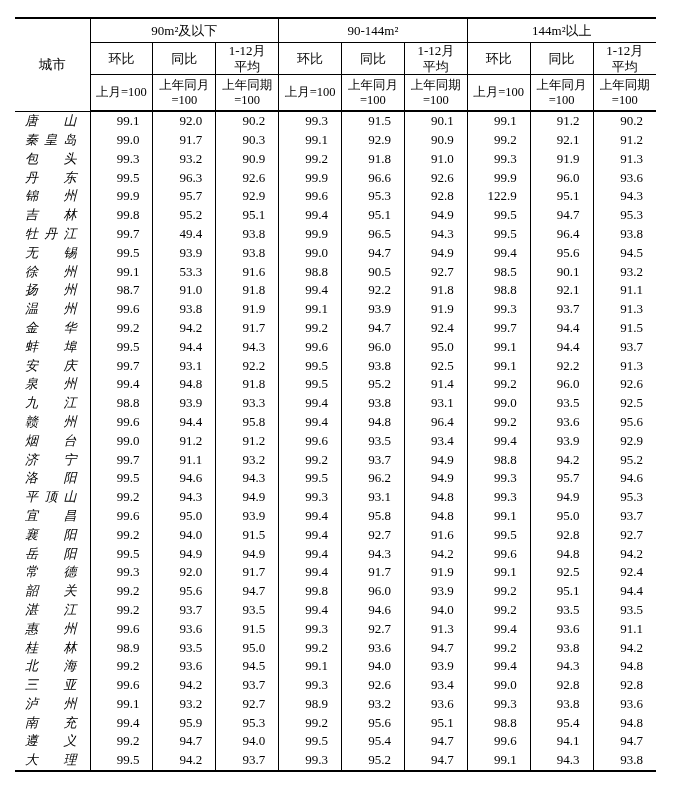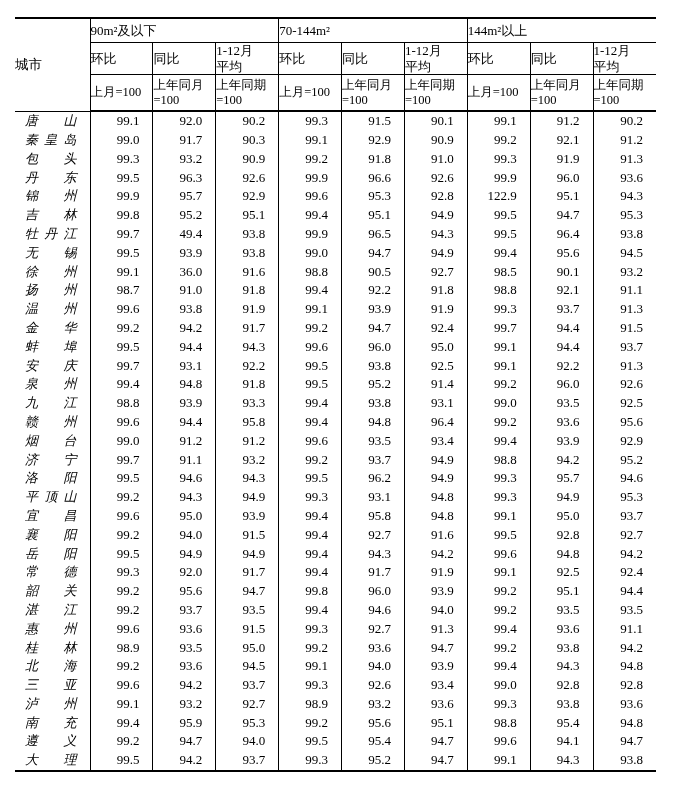--- a/index.html
+++ b/index.html
@@ -8,21 +8,21 @@
     font-family:"Liberation Serif","DejaVu Serif",serif;color:#000;
   }
   table.price-table{
     position:absolute;left:15px;top:17px;width:641px;
     border-collapse:collapse;table-layout:fixed;
     border-top:2px solid #000;border-bottom:2px solid #000;
   }
   col.city-col{width:75px;}
   th,td{padding:0;font-weight:normal;}
   thead th{
-    font-size:13px;line-height:1.2;text-align:left;vertical-align:middle;
+    font-size:13px;line-height:1.2;text-align:center;vertical-align:middle;
     white-space:pre-line;border-left:1px solid #000;border-right:1px solid #000;
   }
   tr.group-row th{height:23px;border-bottom:1px solid #000;}
   tr.metric-row th{height:30px;border-bottom:1px solid #000;}
   tr.base-row th{height:35px;border-bottom:2px solid #000;font-size:12.5px;}
   th.city{border-left:none;border-bottom:2px solid #000;font-size:13.5px;margin-top:39px;}
   tbody td{
     height:18.8px;font-size:13px;line-height:18.8px;
     border-left:1px solid #000;border-right:1px solid #000;
   }
@@ -48,21 +48,21 @@
         <col>
         <col>
         <col>
         <col>
         <col>
     </colgroup>
     <thead>
       <tr class="group-row">
         <th class="city" rowspan="3">城市</th>
         <th class="group" colspan="3">90m²及以下</th>
-        <th class="group" colspan="3">70-144m²</th>
+        <th class="group" colspan="3">90-144m²</th>
         <th class="group no-right" colspan="3">144m²以上</th>
       </tr>
       <tr class="metric-row">
         <th>环比</th>
         <th>同比</th>
         <th>1-12月
 平均</th>
         <th>环比</th>
         <th>同比</th>
         <th>1-12月
@@ -183,21 +183,21 @@
           <td class="num">99.0</td>
           <td class="num">94.7</td>
           <td class="num">94.9</td>
           <td class="num">99.4</td>
           <td class="num">95.6</td>
           <td class="num no-right">94.5</td>
         </tr>
         <tr>
           <td class="city">徐州</td>
           <td class="num">99.1</td>
-          <td class="num">36.0</td>
+          <td class="num">53.3</td>
           <td class="num">91.6</td>
           <td class="num">98.8</td>
           <td class="num">90.5</td>
           <td class="num">92.7</td>
           <td class="num">98.5</td>
           <td class="num">90.1</td>
           <td class="num no-right">93.2</td>
         </tr>
         <tr>
           <td class="city">扬州</td>

